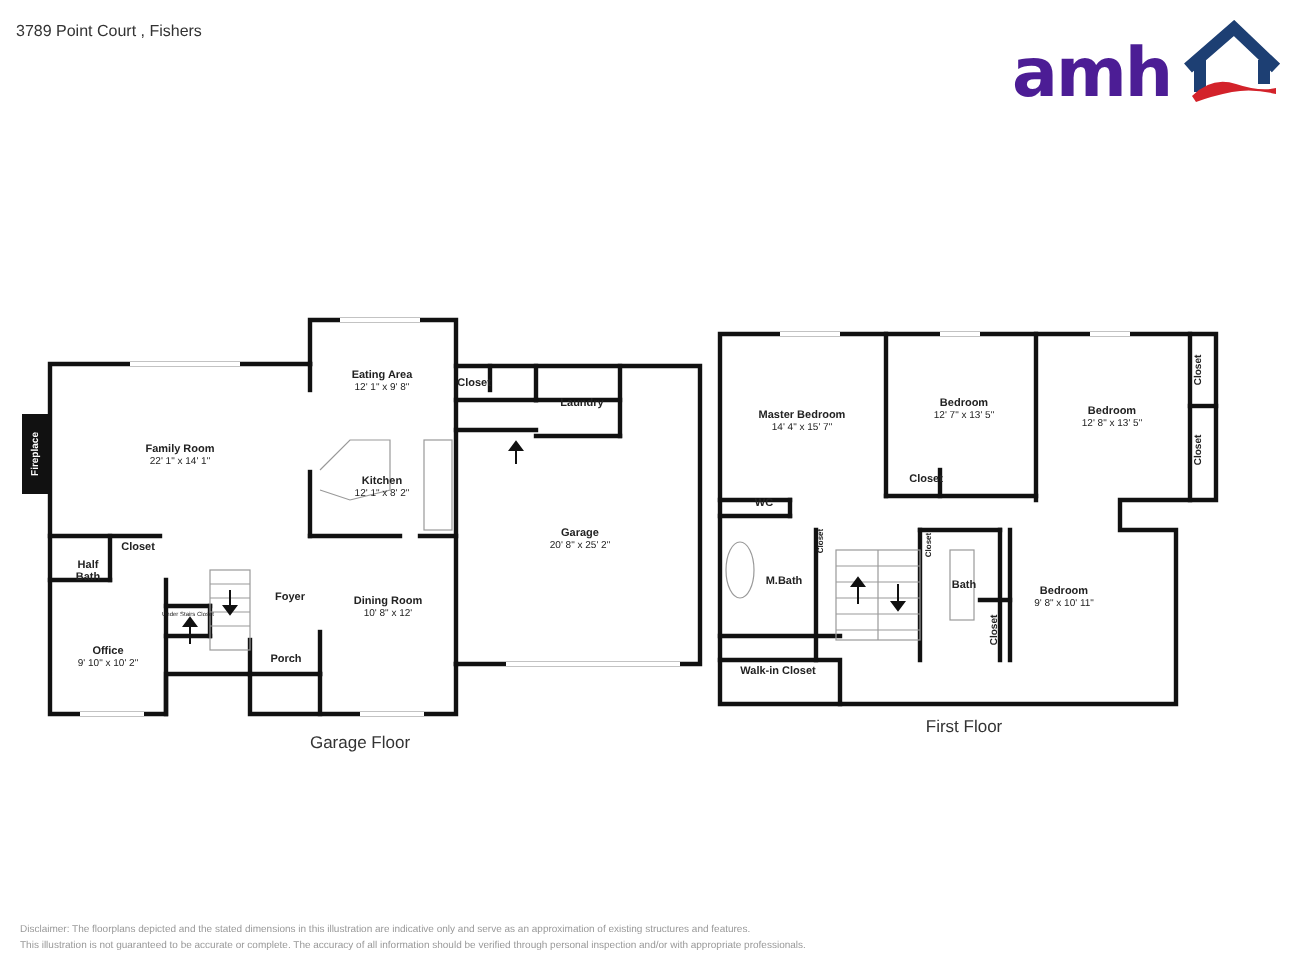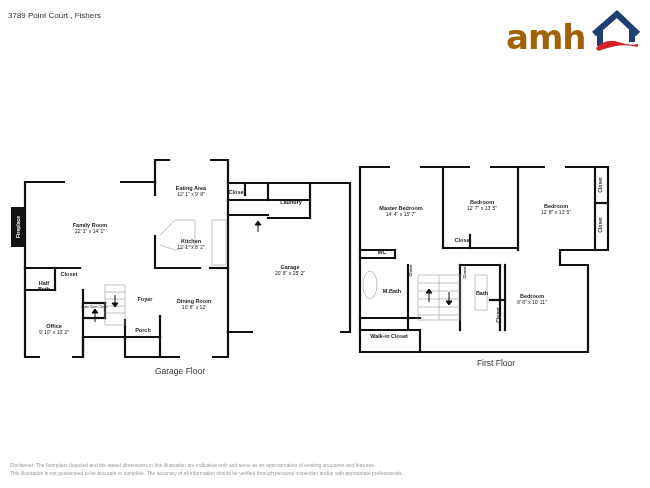--- a/index.html
+++ b/index.html
@@ -1,19 +1,19 @@
 <!DOCTYPE html>
 <html><head>
 <meta charset="utf-8">
 <style>
   html, body { margin:0; padding:0; background:#fff; }
   body { width:650px; height:488px; position:relative; overflow:hidden; font-family:"Liberation Sans", sans-serif; color:#222; }
   .address { position:absolute; left:8px; top:11px; font-size:8px; color:#333; }
   .logo { position:absolute; left:506px; top:10px; width:134px; height:42px; }
-  .logo-text { position:absolute; left:0; top:10px; font-size:34px; font-weight:bold; color:#a16207; letter-spacing:-1px; line-height:34px; font-family:"DejaVu Sans", sans-serif; }
+  .logo-text { position:absolute; left:0; top:10px; font-size:34px; font-weight:bold; color:#4c1d95; letter-spacing:-1px; line-height:34px; font-family:"DejaVu Sans", sans-serif; }
   svg.plan { position:absolute; left:0; top:0; }
   .lbl { position:absolute; text-align:center; font-size:5px; line-height:6px; white-space:nowrap; transform:translateX(-50%); }
   .lbl b { display:block; font-weight:bold; font-size:5.5px; }
   .lbl span { display:block; }
   .vlbl { position:absolute; font-size:5px; font-weight:bold; transform:rotate(-90deg); transform-origin:center; white-space:nowrap; }
   .floor-title { position:absolute; font-size:8.5px; color:#333; transform:translateX(-50%); }
   .disclaimer { position:absolute; left:10px; top:461px; font-size:5px; color:#999; line-height:8px; }
   .fireplace { position:absolute; left:11px; top:207px; width:14px; height:40px; background:#111; }
   .fireplace span { position:absolute; left:50%; top:50%; transform:translate(-50%,-50%) rotate(-90deg); color:#fff; font-size:5px; font-weight:bold; white-space:nowrap; }
 </style>
@@ -205,18 +205,18 @@
   </div>
 <div class="lbl" style="left:482px;top:290px;">
     <b>Bath</b>
   </div>
 <div class="vlbl" style="left:458px;top:270px;font-size:4px;">Closet</div>
 <div class="lbl" style="left:532px;top:293px;">
     <b>Bedroom</b>
     <span>9' 8" x 10' 11"</span>
   </div>
 <div class="vlbl" style="left:490px;top:312px;">Closet</div>
-<div class="floor-title" style="left:496px;top:358px;text-align:right;">First Floor</div>
+<div class="floor-title" style="left:482px;top:358px;text-align:right;">First Floor</div>
 
 <div class="disclaimer">
   <div>Disclaimer: The floorplans depicted and the stated dimensions in this illustration are indicative only and serve as an approximation of existing structures and features.</div>
   <div>This illustration is not guaranteed to be accurate or complete. The accuracy of all information should be verified through personal inspection and/or with appropriate professionals.</div>
 </div>
 
 </body></html>

